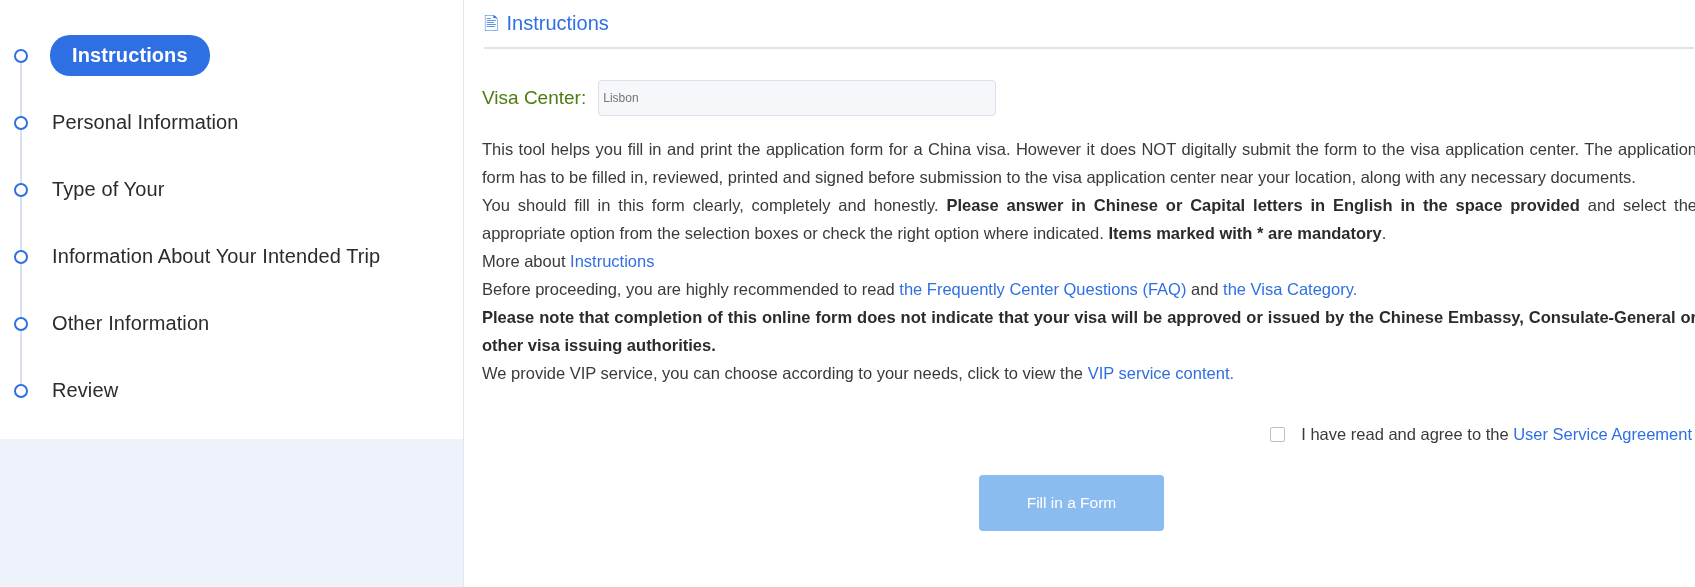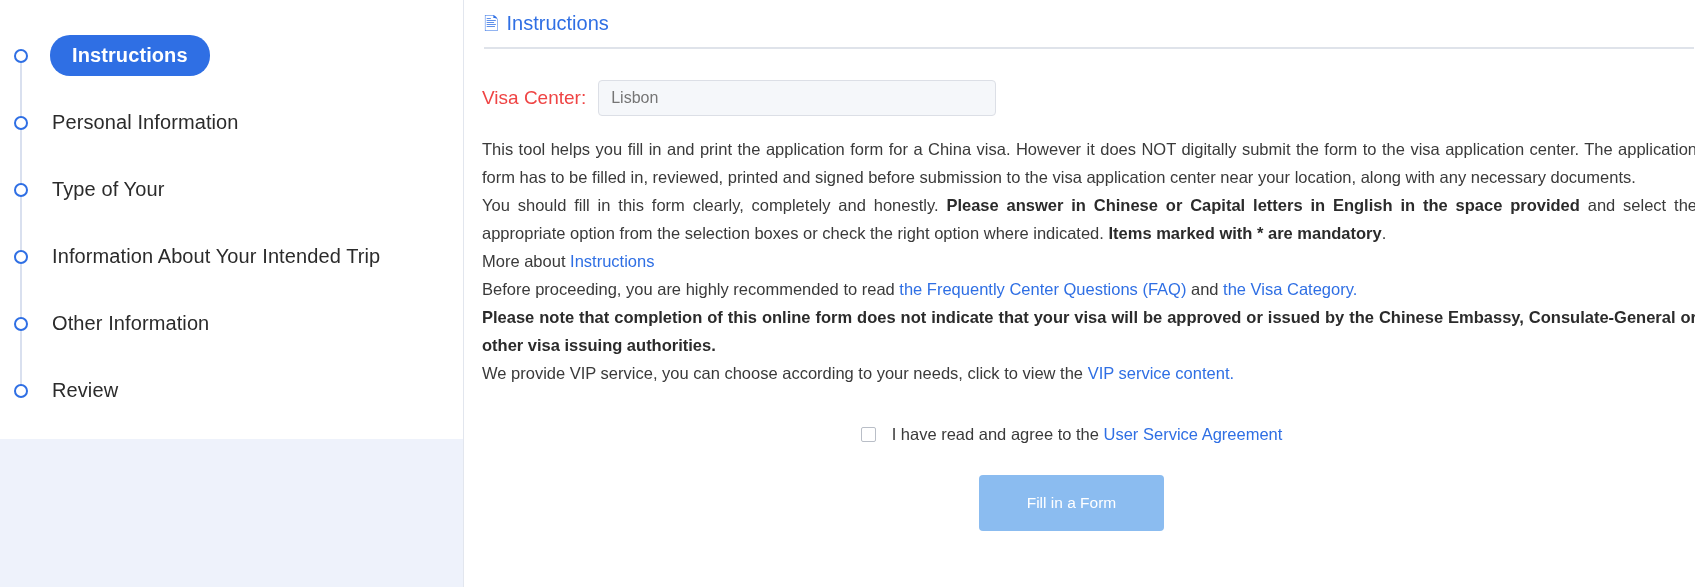--- a/index.html
+++ b/index.html
@@ -122,32 +122,32 @@
 
   .visa-center-row {
     position: absolute;
     left: 18px;
     top: 80px;
     display: flex;
     align-items: center;
   }
   .visa-center-row .field-label {
     font-size: 19px;
-    color: #ef4444;
+    color: #4d7c0f;
     margin-right: 12px;
   }
   .visa-center-input {
     width: 398px;
     height: 36px;
     border: 1px solid #dcdfe6;
     border-radius: 4px;
     background: #f5f7fa;
-    font-size: 16px;
+    font-size: 12px;
     color: #b6bac2;
-    padding: 0 12px;
+    padding: 0 4px;
     box-sizing: border-box;
     font-family: "Liberation Sans", sans-serif;
     outline: none;
   }
 
   .body-text {
     position: absolute;
     left: 18px;
     top: 135px;
     width: 1215px;
@@ -160,26 +160,26 @@
   .body-text .para-justify { text-align: justify; text-justify: inter-word; }
   .bold { font-weight: bold; color: #2b2b2b; }
   .link {
     color: #2f6fe4;
     text-decoration: none;
     cursor: pointer;
   }
 
   .agree-row {
     position: absolute;
-    left: 0;
+    left: 13px;
     top: 425px;
     width: 1215px;
     display: flex;
     align-items: center;
-    justify-content: center;
+    justify-content: flex-end;
   }
   .agree-row .checkbox {
     width: 15px;
     height: 15px;
     border: 1px solid #b9bec7;
     border-radius: 2px;
     background: #ffffff;
     box-sizing: border-box;
     margin-right: 16px;
     cursor: pointer;

